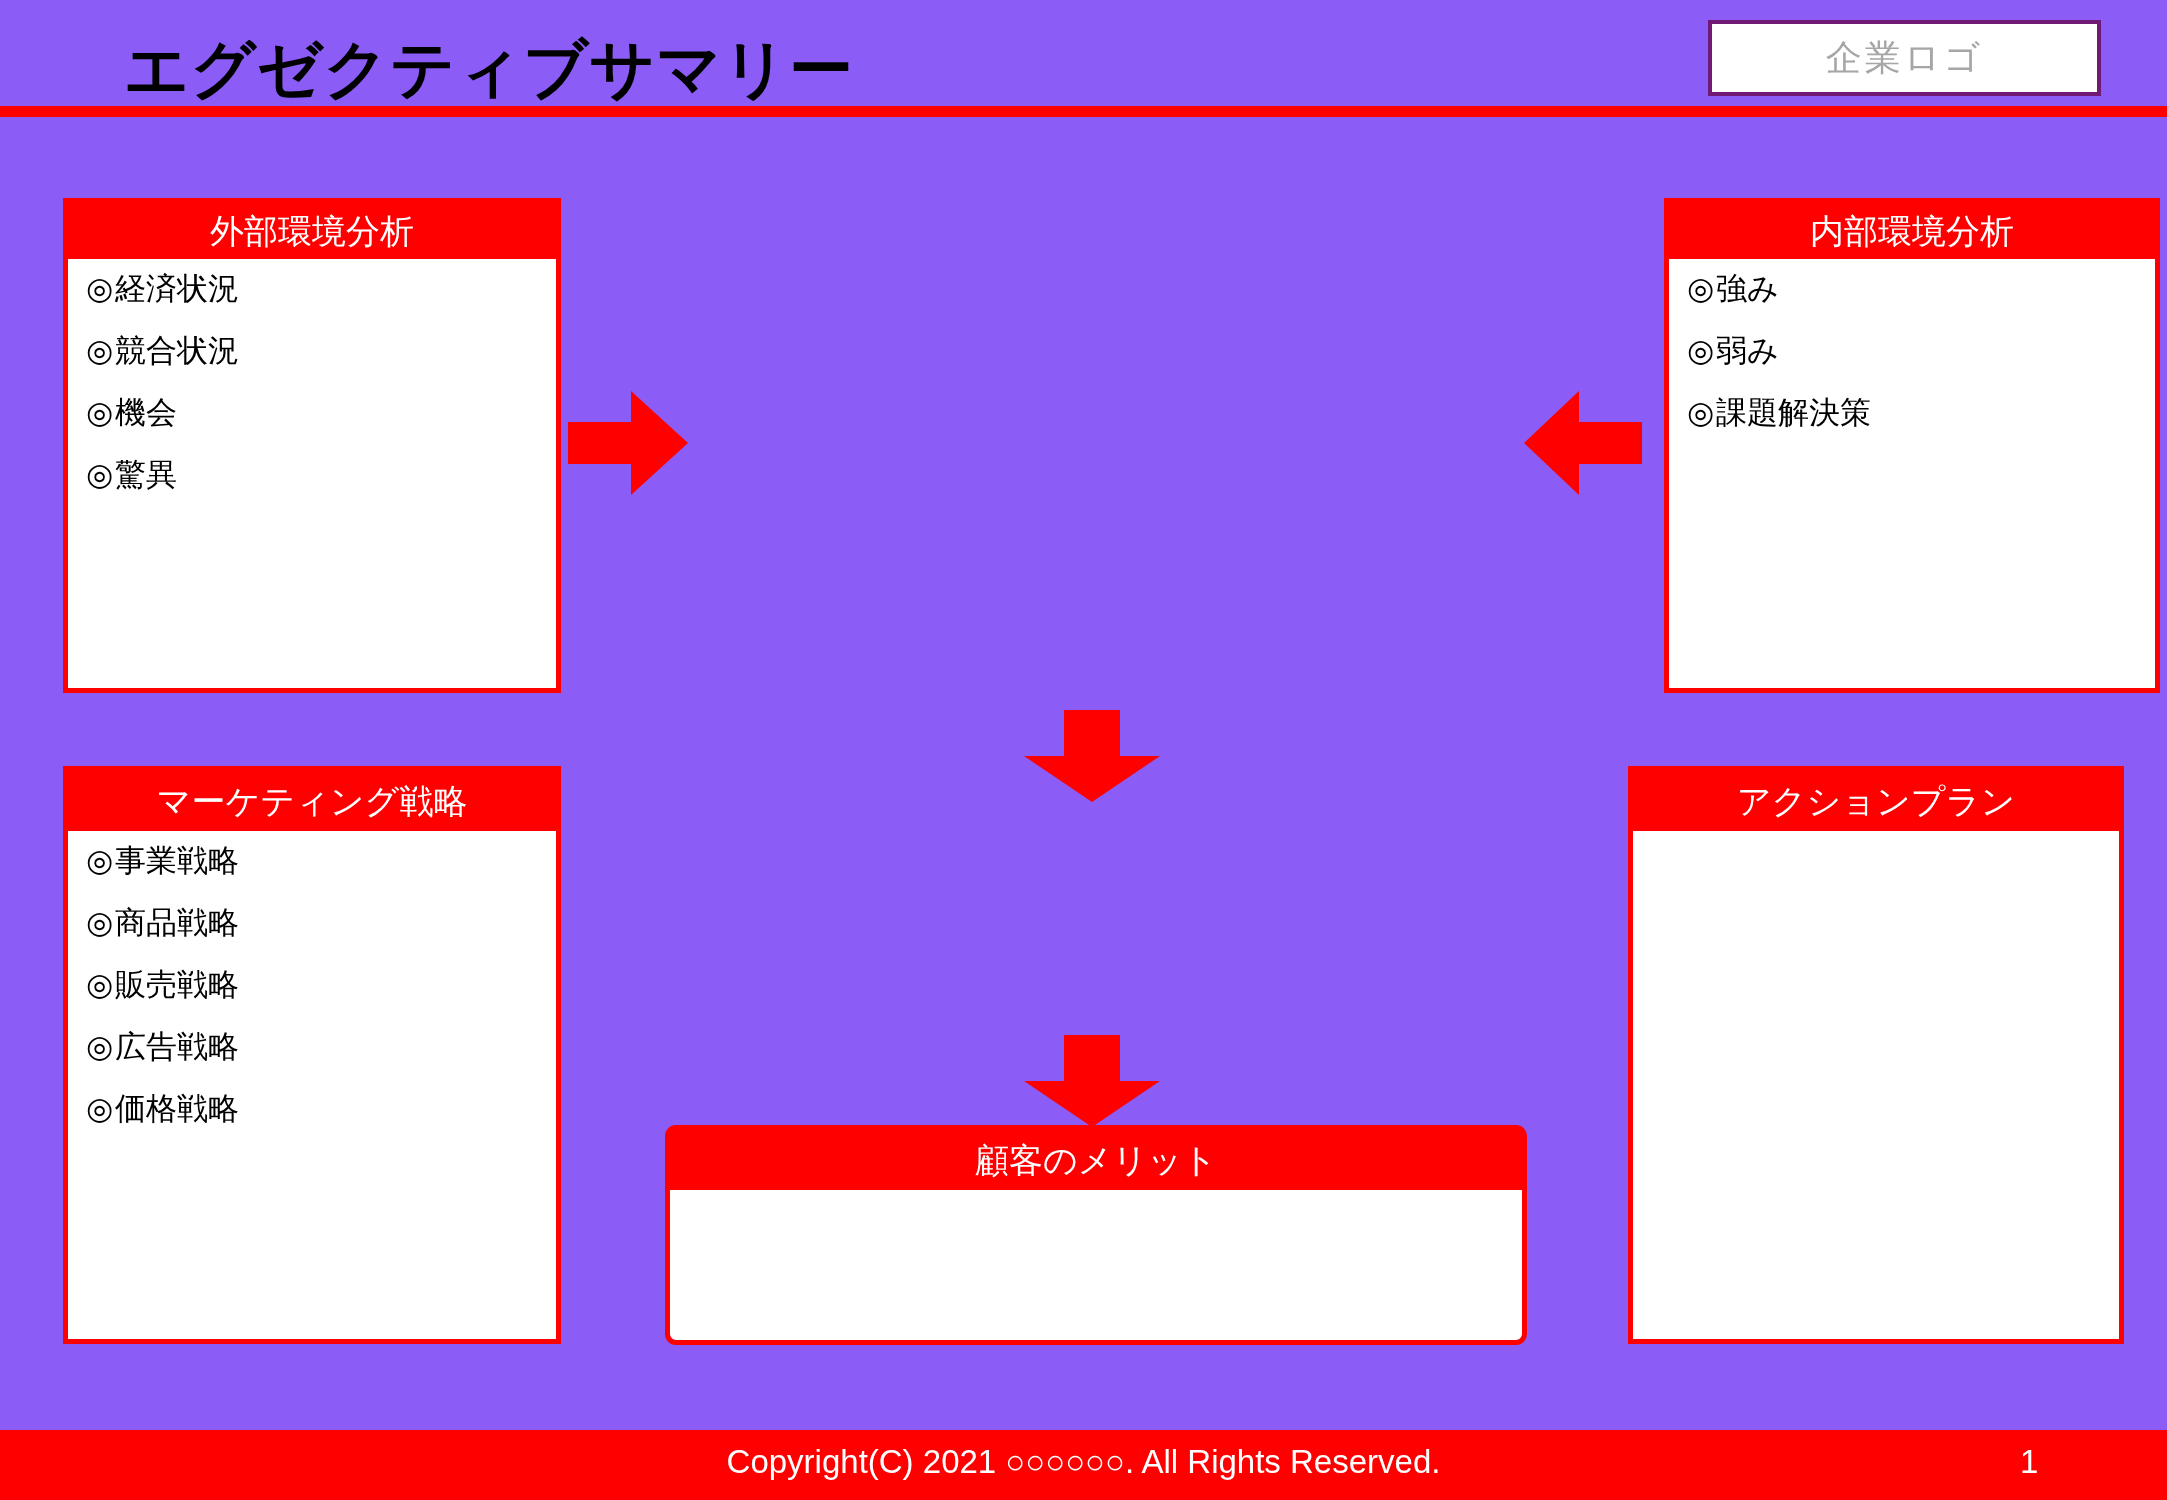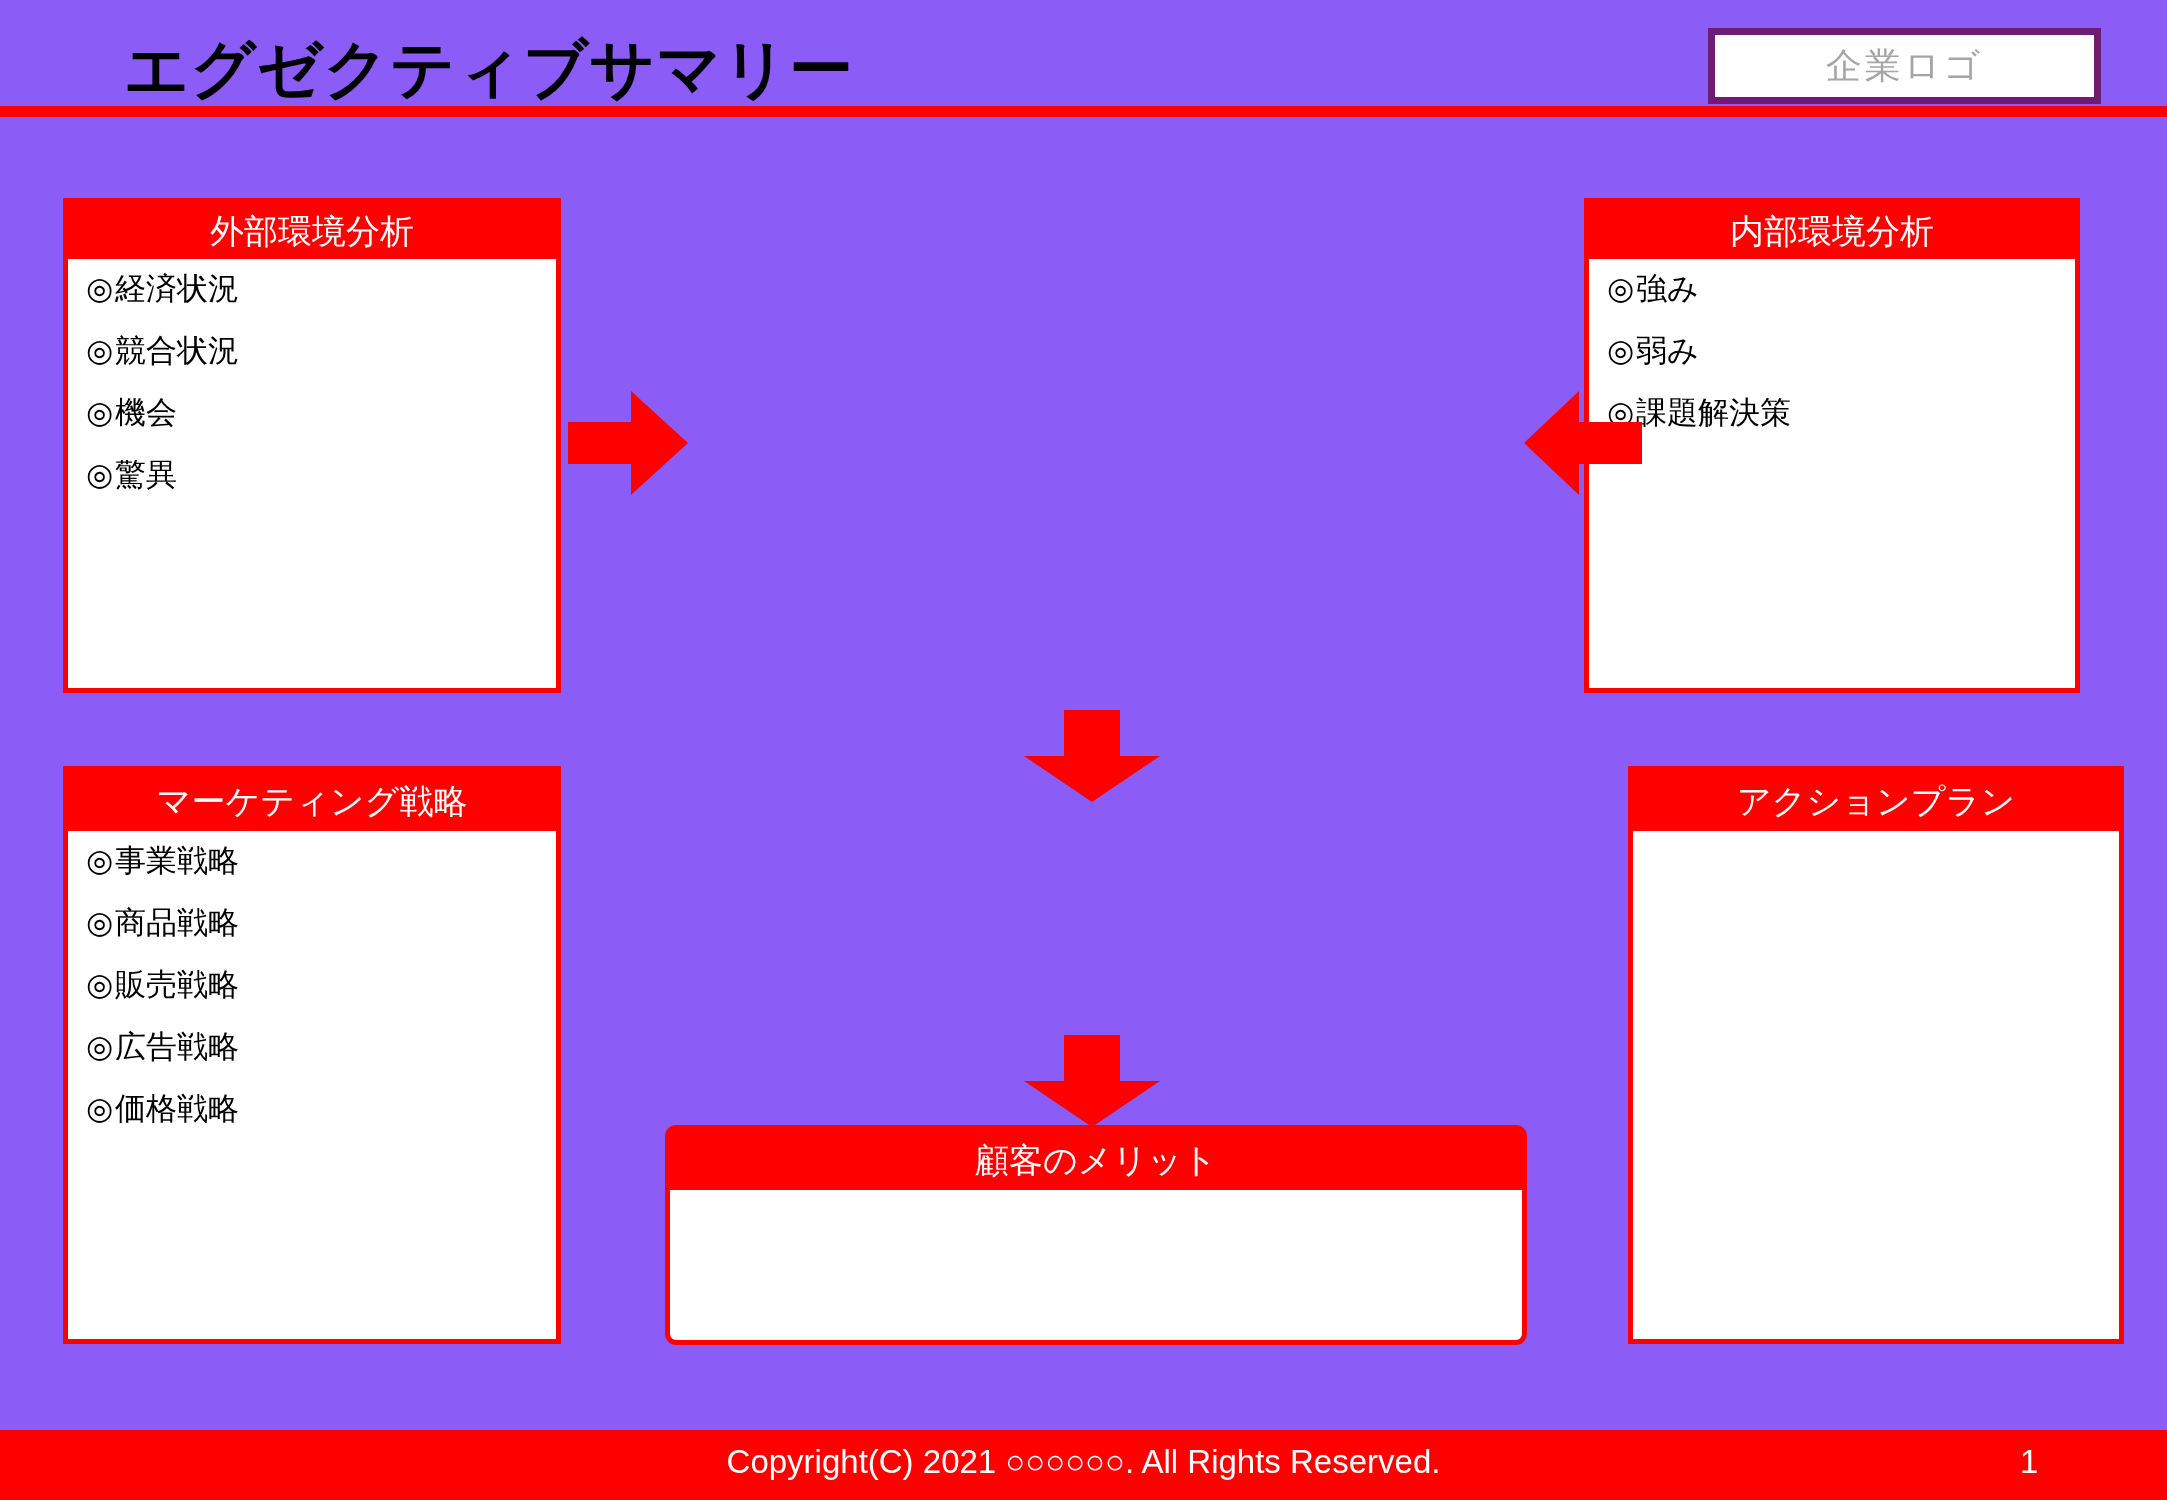--- a/index.html
+++ b/index.html
@@ -24,24 +24,24 @@
     top: 26px;
     font-size: 64px;
     font-weight: bold;
     color: #000000;
     letter-spacing: 1px;
     white-space: nowrap;
   }
   #logo-box {
     position: absolute;
     left: 1708px;
-    top: 28px;
+    top: 20px;
     width: 393px;
     height: 76px;
-    border: 7px solid #701a75;
+    border: 4px solid #701a75;
     background: #ffffff;
     display: flex;
     align-items: center;
     justify-content: center;
   }
   #logo-box .logo-text {
     font-size: 36px;
     color: #a6a6a6;
     letter-spacing: 3px;
     white-space: nowrap;
@@ -87,21 +87,21 @@
   }
   .bullet-mark { font-size: 31px; margin-right: 2px; }
 
   
   #panel-external   { left: 63px;   top: 198px;  width: 498px;  height: 495px; }
   #panel-external  .panel-head { height: 56px; }
 
   #panel-overview   { left: 665px;  top: 198px;  width: 862px;  height: 492px; }
   #panel-overview  .panel-head { height: 60px; }
 
-  #panel-internal   { left: 1584px; top: 198px;  width: 496px;  height: 495px; }
+  #panel-internal   { left: 1664px; top: 198px;  width: 496px;  height: 495px; }
   #panel-internal  .panel-head { height: 56px; }
 
   #panel-marketing  { left: 63px;   top: 766px;  width: 498px;  height: 578px; }
   #panel-marketing .panel-head { height: 60px; }
 
   #panel-profit     { left: 665px;  top: 800px;  width: 862px;  height: 200px; }
   #panel-profit    .panel-head { height: 60px; }
 
   #panel-benefit    { left: 665px;  top: 1125px; width: 862px;  height: 220px; border-radius: 11px; }
   #panel-benefit   .panel-head { height: 60px; }

